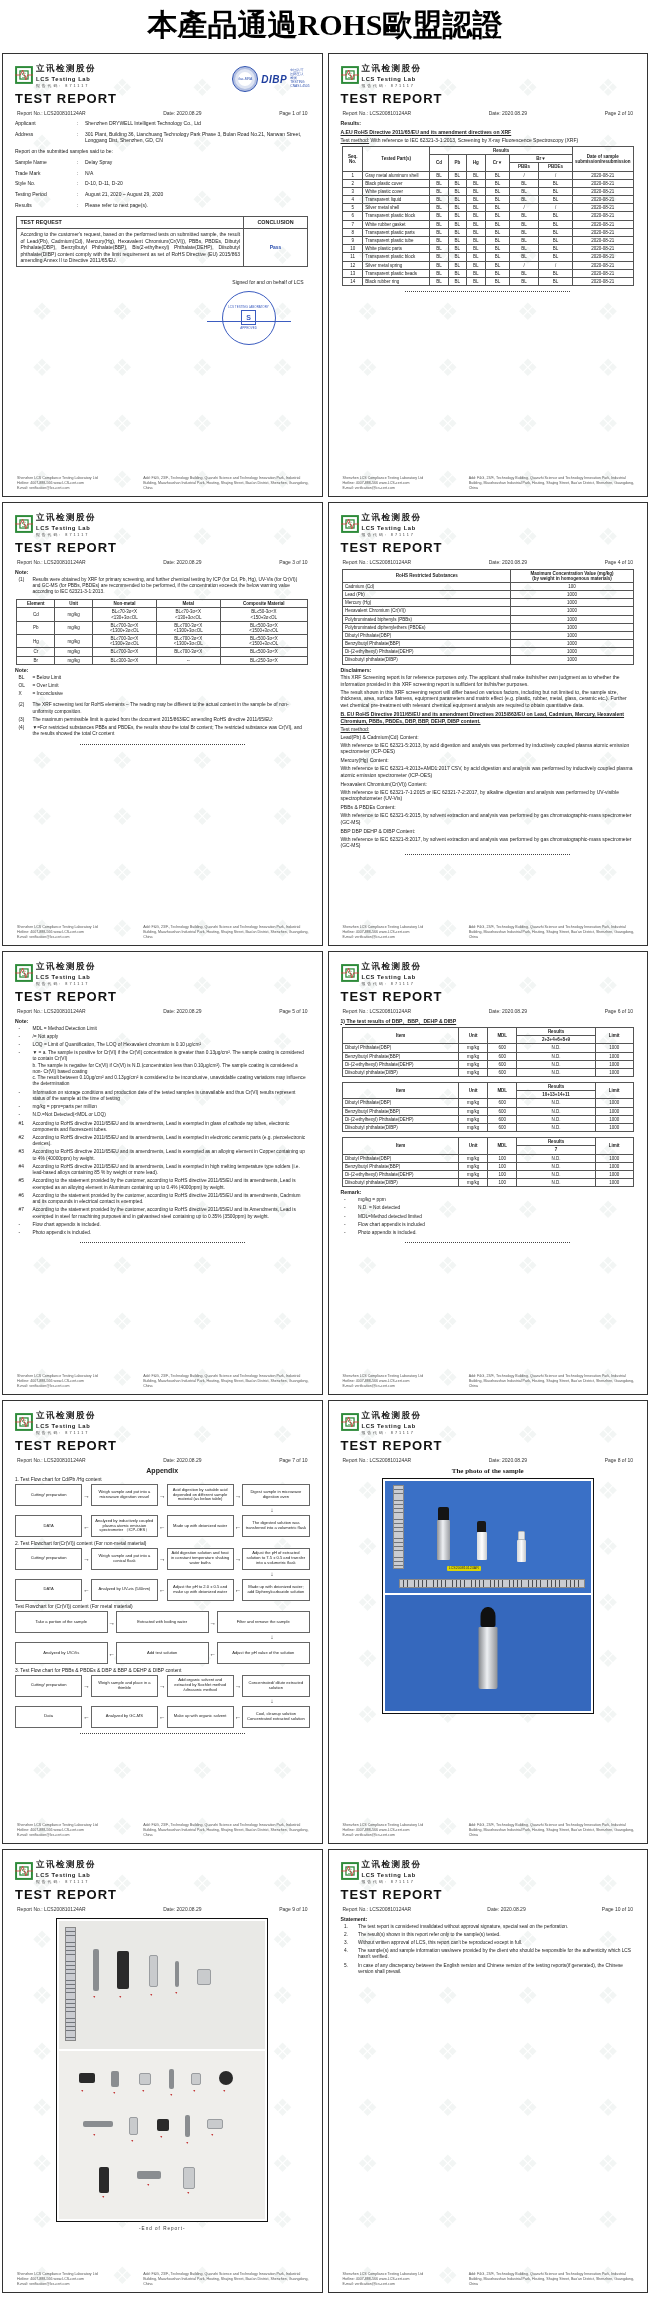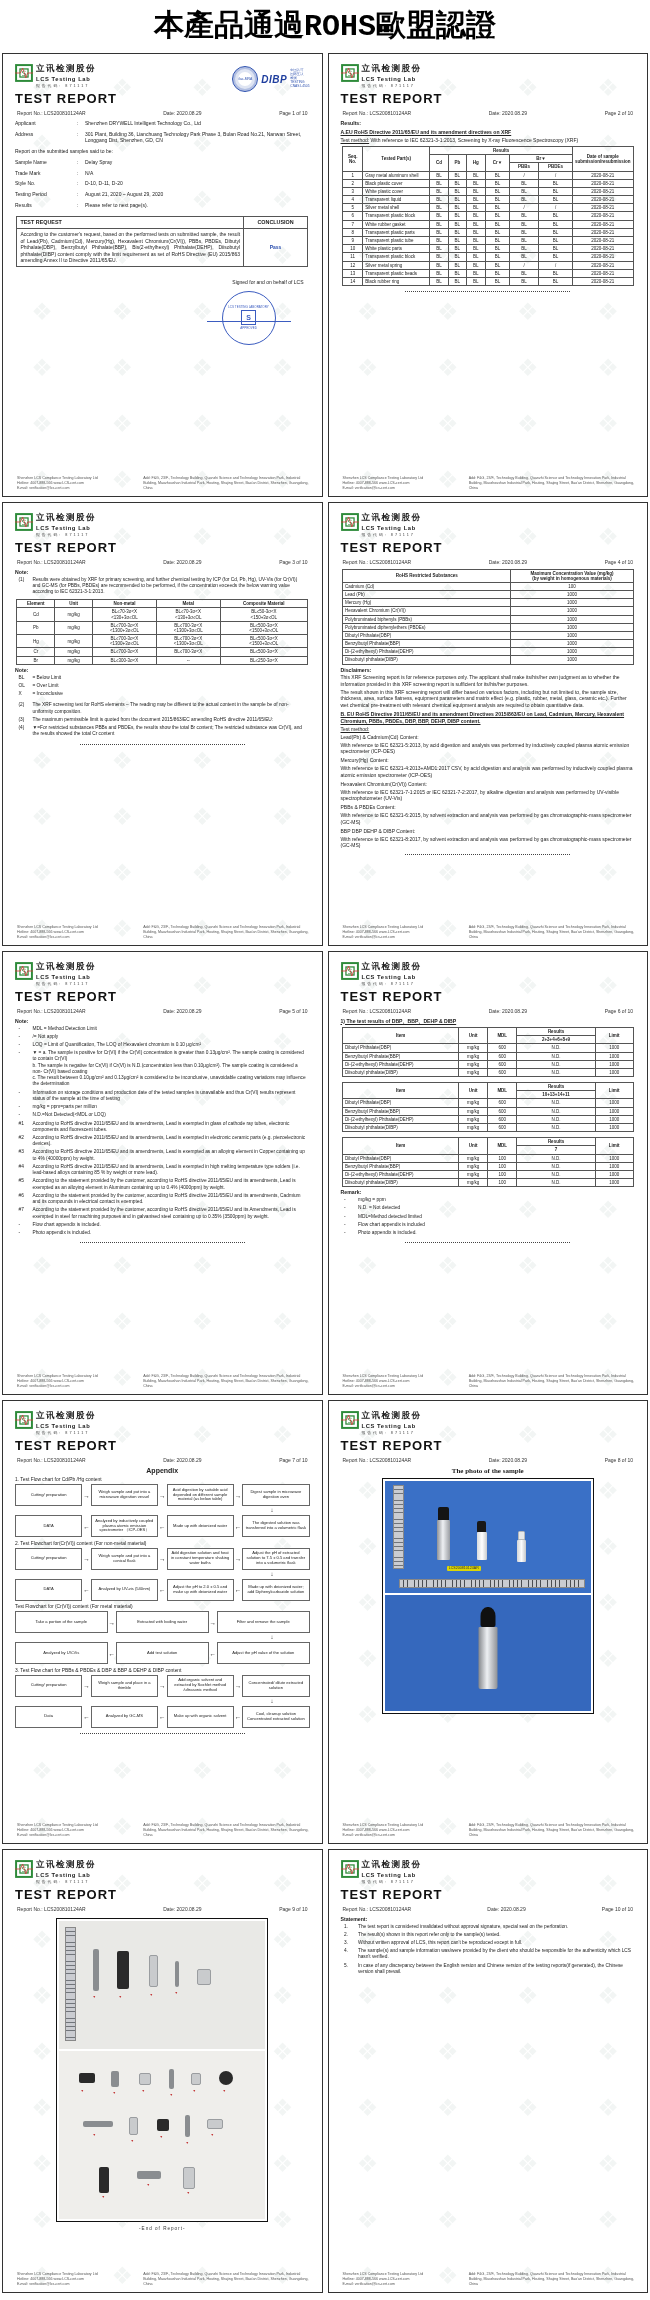--- a/index.html
+++ b/index.html
@@ -1,24 +1,24 @@
 <!DOCTYPE html>
 <html><head>
 <meta charset="utf-8">
 <style>
   * { margin:0; padding:0; box-sizing:border-box; }
   body { width:650px; background:#ffffff; font-family:"Liberation Sans", sans-serif; color:#222; }
-  .banner { text-align:center; font-family:Liberation Mono, monospace; font-weight:bold; font-size:30px; color:#000; padding:5px 12px 7px; }
+  .banner { text-align:center; font-family:Liberation Serif, serif; font-weight:bold; font-size:30px; color:#000; padding:5px 12px 7px; }
   .sheet { display:grid; grid-template-columns:1fr 1fr; gap:5px 5px; padding:0 2px 6px; }
   .page { position:relative; height:444px; background:#fff; border:1px solid #333; overflow:hidden; }
   .wm { position:absolute; inset:6px; z-index:0; color:rgba(40,80,60,.06); font-size:24px; line-height:56px; word-spacing:52px; text-align:center; overflow:hidden; pointer-events:none; }
   .pc { position:relative; z-index:1; padding:9px 12px 2px; height:100%; }
 
   
-  .ph-brand { display:flex; align-items:center; gap:3px; }
+  .ph-brand { display:flex; align-items:flex-end; gap:3px; }
   .brand-txt span { display:block; }
   .lab-cn { font-size:8.5px; font-weight:bold; letter-spacing:1.5px; color:#222; }
   .lab-en { font-size:5.8px; font-weight:bold; letter-spacing:.6px; color:#222; margin-top:.5px; }
   .lab-code { font-size:3.8px; letter-spacing:2px; color:#444; margin-top:1px; }
   .tr-title { text-align:left; font-weight:bold; font-size:13px; letter-spacing:1px; color:#111; margin:3px 0 4px; }
   .ph-meta { display:flex; justify-content:space-between; font-size:5px; color:#333; margin:0 2px 4px; }
 
   
   .pf { position:absolute; left:14px; right:10px; bottom:5px; display:flex; gap:10px; z-index:1; }
   .pf-l, .pf-r { font-size:3.6px; color:#555; white-space:pre-line; line-height:1.35; }

